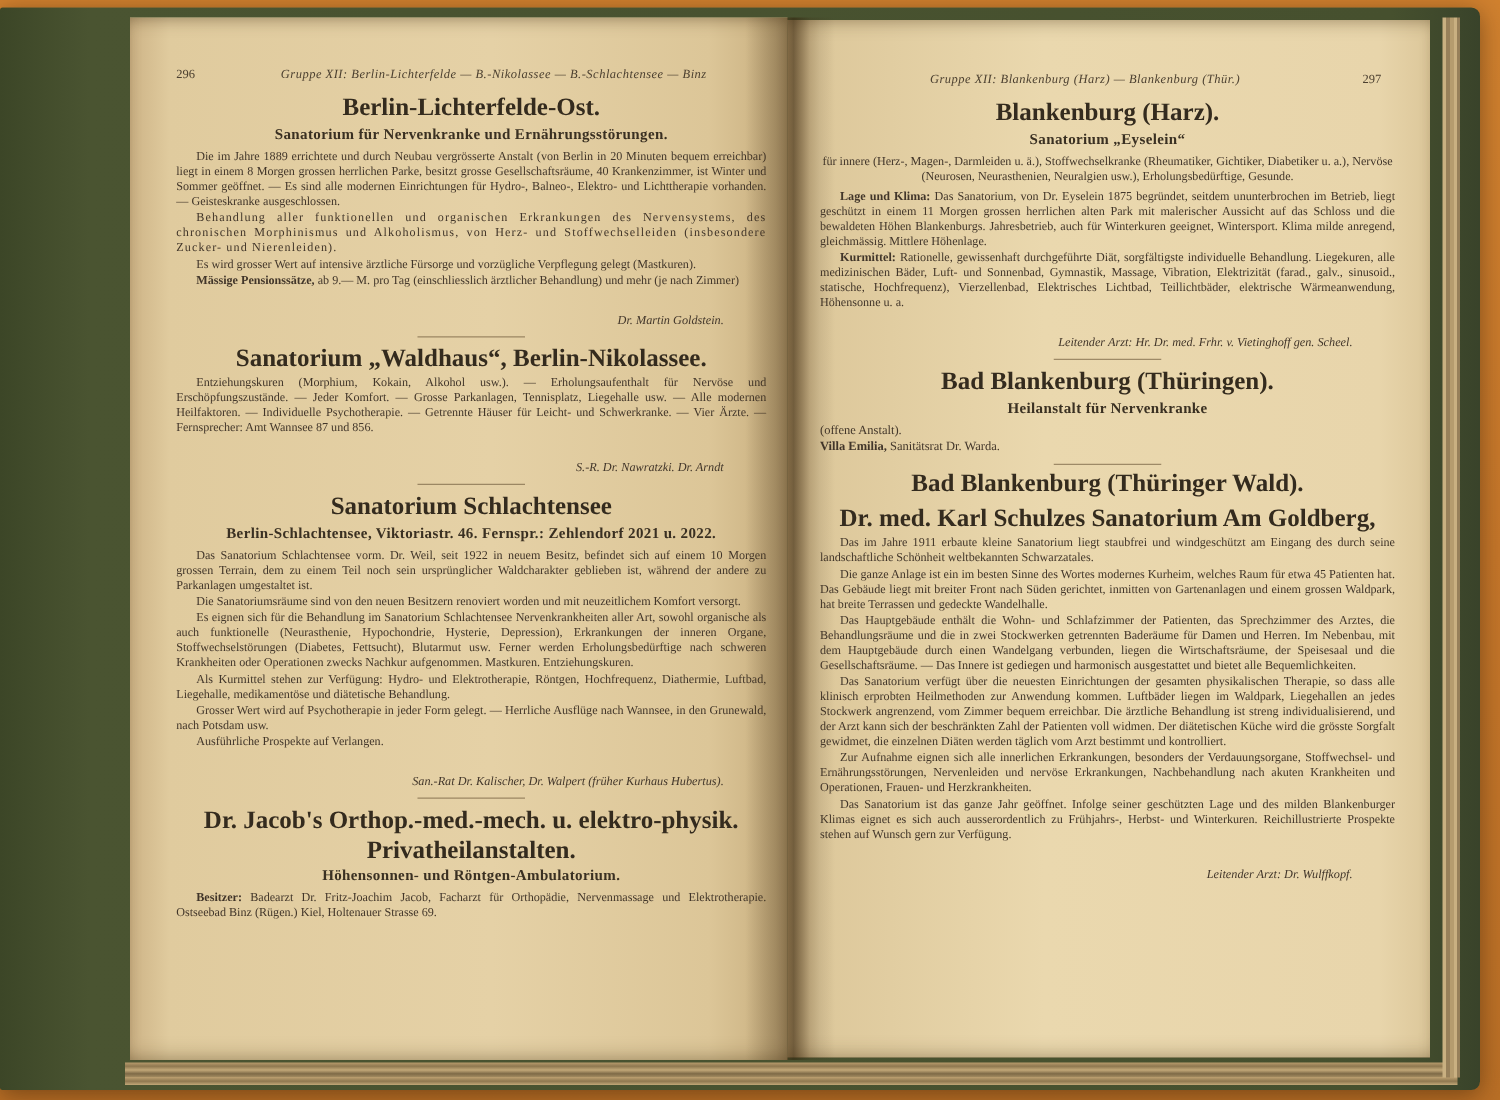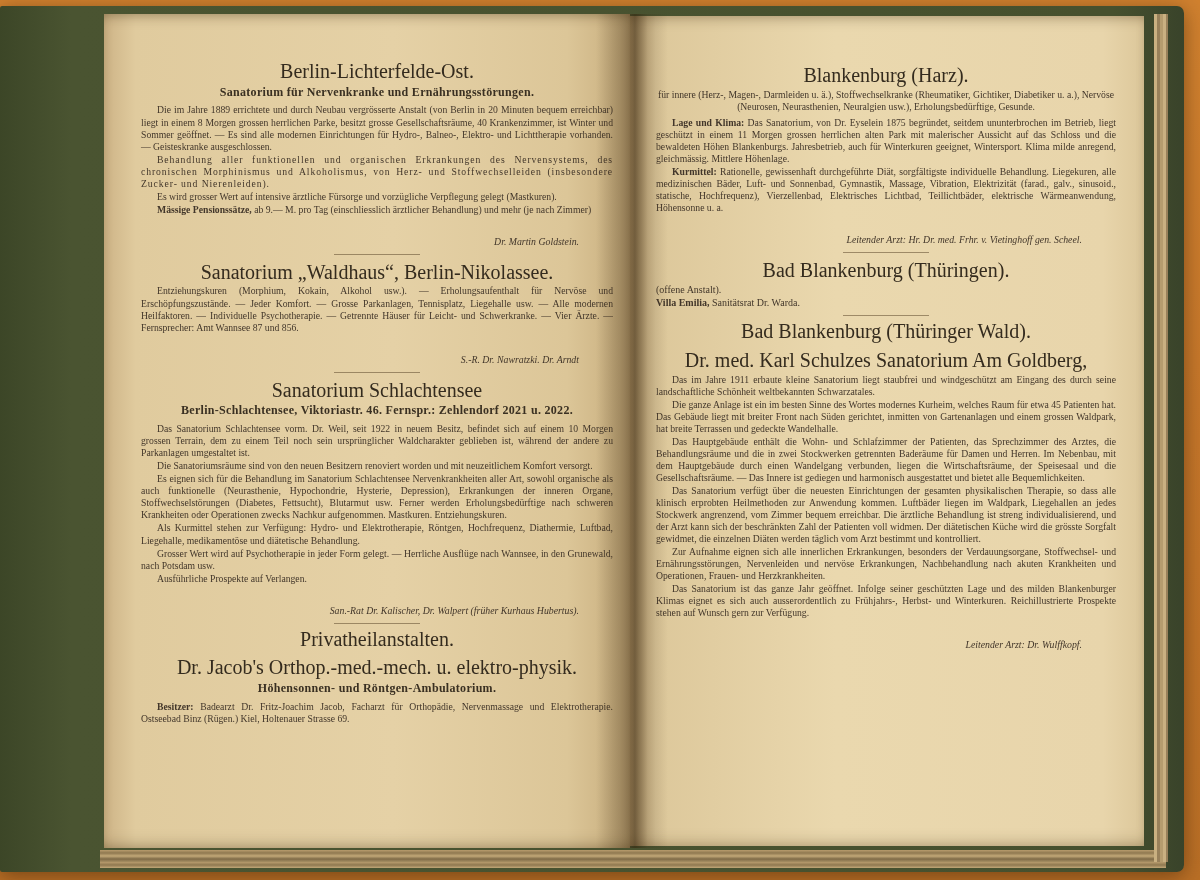--- a/index.html
+++ b/index.html
@@ -47,21 +47,21 @@
   .content{position:absolute;color:#42362a;font-size:9.7px;line-height:1.24;}
   .page.left  .content{left:37px;right:17px;top:40px;bottom:10px;}
   .page.right .content{left:26px;right:28px;top:42px;bottom:10px;}
   .running-header{
     display:flex;align-items:baseline;gap:10px;
     font-size:10px;color:#4c4030;margin-bottom:10px;
   }
   .running-header .head-center{flex:1;text-align:center;font-style:italic;letter-spacing:.4px;}
   .running-header .page-num{font-style:normal;min-width:26px;}
   .sec-title{
-    text-align:center;font-size:20px;line-height:1.08;font-weight:normal;
+    text-align:center;font-size:20px;line-height:1.08;font-weight:bold;
     color:#342b1e;margin:7px 0 2px;font-family:"Liberation Serif","DejaVu Serif",serif;
   }
   .sec-title.second{margin-top:0;}
   .sec-subtitle{
     text-align:center;font-size:12px;font-weight:bold;color:#3a3022;
     margin:1px 0 5px;letter-spacing:.3px;
   }
   .sub-line{font-size:10px;margin:1px 0;}
   .sub-line strong{font-weight:bold;}
   .content p{margin:0 0 1px;text-align:justify;text-indent:16px;}
@@ -74,20 +74,24 @@
 </head>
 <body>
 
 <div class="book-cover"></div>
 <div class="page-stack-left"></div>
 <div class="page-bottom-edge"></div>
 <div class="page-edge-right"></div>
 
 <div class="page left">
   <div class="content">
+    <div class="running-header">
+      <span class="page-num">296</span>
+      <span class="head-center">Gruppe XII: Berlin-Lichterfelde — B.-Nikolassee — B.-Schlachtensee — Binz</span>
+    </div>
     <div>
         <div class="section">
           <div class="sec-title">Berlin-Lichterfelde-Ost.</div>
           <div class="sec-subtitle">Sanatorium für Nervenkranke und Ernährungsstörungen.</div>
           <p>Die im Jahre 1889 errichtete und durch Neubau vergrösserte Anstalt (von Berlin in 20 Minuten bequem erreichbar) liegt in einem 8 Morgen grossen herrlichen Parke, besitzt grosse Gesellschaftsräume, 40 Krankenzimmer, ist Winter und Sommer geöffnet. — Es sind alle modernen Einrichtungen für Hydro-, Balneo-, Elektro- und Lichttherapie vorhanden. — Geisteskranke ausgeschlossen.</p>
           <p class="spread">Behandlung aller funktionellen und organischen Erkrankungen des Nervensystems, des chronischen Morphinismus und Alkoholismus, von Herz- und Stoffwechselleiden (insbesondere Zucker- und Nierenleiden).</p>
           <p>Es wird grosser Wert auf intensive ärztliche Fürsorge und vorzügliche Verpflegung gelegt (Mastkuren).</p>
           <p><strong>Mässige Pensionssätze,</strong> ab 9.— M. pro Tag (einschliesslich ärztlicher Behandlung) und mehr (je nach Zimmer)</p>
           <div class="signature">Dr. Martin Goldstein.</div>
         </div>
@@ -104,42 +108,48 @@
           <p>Das Sanatorium Schlachtensee vorm. Dr. Weil, seit 1922 in neuem Besitz, befindet sich auf einem 10 Morgen grossen Terrain, dem zu einem Teil noch sein ursprünglicher Waldcharakter geblieben ist, während der andere zu Parkanlagen umgestaltet ist.</p>
           <p>Die Sanatoriumsräume sind von den neuen Besitzern renoviert worden und mit neuzeitlichem Komfort versorgt.</p>
           <p>Es eignen sich für die Behandlung im Sanatorium Schlachtensee Nervenkrankheiten aller Art, sowohl organische als auch funktionelle (Neurasthenie, Hypochondrie, Hysterie, Depression), Erkrankungen der inneren Organe, Stoffwechselstörungen (Diabetes, Fettsucht), Blutarmut usw. Ferner werden Erholungsbedürftige nach schweren Krankheiten oder Operationen zwecks Nachkur aufgenommen. Mastkuren. Entziehungskuren.</p>
           <p>Als Kurmittel stehen zur Verfügung: Hydro- und Elektrotherapie, Röntgen, Hochfrequenz, Diathermie, Luftbad, Liegehalle, medikamentöse und diätetische Behandlung.</p>
           <p>Grosser Wert wird auf Psychotherapie in jeder Form gelegt. — Herrliche Ausflüge nach Wannsee, in den Grunewald, nach Potsdam usw.</p>
           <p>Ausführliche Prospekte auf Verlangen.</p>
           <div class="signature">San.-Rat Dr. Kalischer, Dr. Walpert (früher Kurhaus Hubertus).</div>
         </div>
         <hr class="divider">
         <div class="section">
+          <div class="sec-title">Dr. Jacob's Orthop.-med.-mech. u. elektro-physik.</div>
           <div class="sec-title second">Privatheilanstalten.</div>
-          <div class="sec-title">Dr. Jacob's Orthop.-med.-mech. u. elektro-physik.</div>
           <div class="sec-subtitle">Höhensonnen- und Röntgen-Ambulatorium.</div>
           <p><strong>Besitzer:</strong> Badearzt Dr. Fritz-Joachim Jacob, Facharzt für Orthopädie, Nervenmassage und Elektrotherapie.  Ostseebad Binz (Rügen.)  Kiel, Holtenauer Strasse 69.</p>
         </div>
       </div>
   </div>
 </div>
 
 <div class="page right">
   <div class="content">
+    <div class="running-header">
+      <span class="head-center">Gruppe XII: Blankenburg (Harz) — Blankenburg (Thür.)</span>
+      <span class="page-num">297</span>
+    </div>
     <div>
         <div class="section">
           <div class="sec-title">Blankenburg (Harz).</div>
+          <div class="sec-subtitle">Sanatorium „Eyselein“</div>
           <p class="center ">für innere (Herz-, Magen-, Darmleiden u. ä.), Stoffwechselkranke (Rheumatiker, Gichtiker, Diabetiker u. a.), Nervöse (Neurosen, Neurasthenien, Neuralgien usw.), Erholungsbedürftige, Gesunde.</p>
           <p><strong>Lage und Klima:</strong> Das Sanatorium, von Dr. Eyselein 1875 begründet, seitdem ununterbrochen im Betrieb, liegt geschützt in einem 11 Morgen grossen herrlichen alten Park mit malerischer Aussicht auf das Schloss und die bewaldeten Höhen Blankenburgs. Jahresbetrieb, auch für Winterkuren geeignet, Wintersport. Klima milde anregend, gleichmässig. Mittlere Höhenlage.</p>
           <p><strong>Kurmittel:</strong> Rationelle, gewissenhaft durchgeführte Diät, sorgfältigste individuelle Behandlung. Liegekuren, alle medizinischen Bäder, Luft- und Sonnenbad, Gymnastik, Massage, Vibration, Elektrizität (farad., galv., sinusoid., statische, Hochfrequenz), Vierzellenbad, Elektrisches Lichtbad, Teillichtbäder, elektrische Wärmeanwendung, Höhensonne u. a.</p>
           <div class="signature">Leitender Arzt: Hr. Dr. med. Frhr. v. Vietinghoff gen. Scheel.</div>
         </div>
         <hr class="divider">
         <div class="section">
           <div class="sec-title">Bad Blankenburg (Thüringen).</div>
+          <div class="sec-subtitle">Heilanstalt für Nervenkranke</div>
           <div class="sub-line">(offene Anstalt).</div>
           <div class="sub-line"><strong>Villa Emilia,</strong> Sanitätsrat Dr. Warda.</div>
         </div>
         <hr class="divider">
         <div class="section">
           <div class="sec-title second">Bad Blankenburg (Thüringer Wald).</div>
           <div class="sec-title">Dr. med. Karl Schulzes Sanatorium Am Goldberg,</div>
           <p>Das im Jahre 1911 erbaute kleine Sanatorium liegt staubfrei und windgeschützt am Eingang des durch seine landschaftliche Schönheit weltbekannten Schwarzatales.</p>
           <p>Die ganze Anlage ist ein im besten Sinne des Wortes modernes Kurheim, welches Raum für etwa 45 Patienten hat. Das Gebäude liegt mit breiter Front nach Süden gerichtet, inmitten von Gartenanlagen und einem grossen Waldpark, hat breite Terrassen und gedeckte Wandelhalle.</p>
           <p>Das Hauptgebäude enthält die Wohn- und Schlafzimmer der Patienten, das Sprechzimmer des Arztes, die Behandlungsräume und die in zwei Stockwerken getrennten Baderäume für Damen und Herren. Im Nebenbau, mit dem Hauptgebäude durch einen Wandelgang verbunden, liegen die Wirtschaftsräume, der Speisesaal und die Gesellschaftsräume. — Das Innere ist gediegen und harmonisch ausgestattet und bietet alle Bequemlichkeiten.</p>

